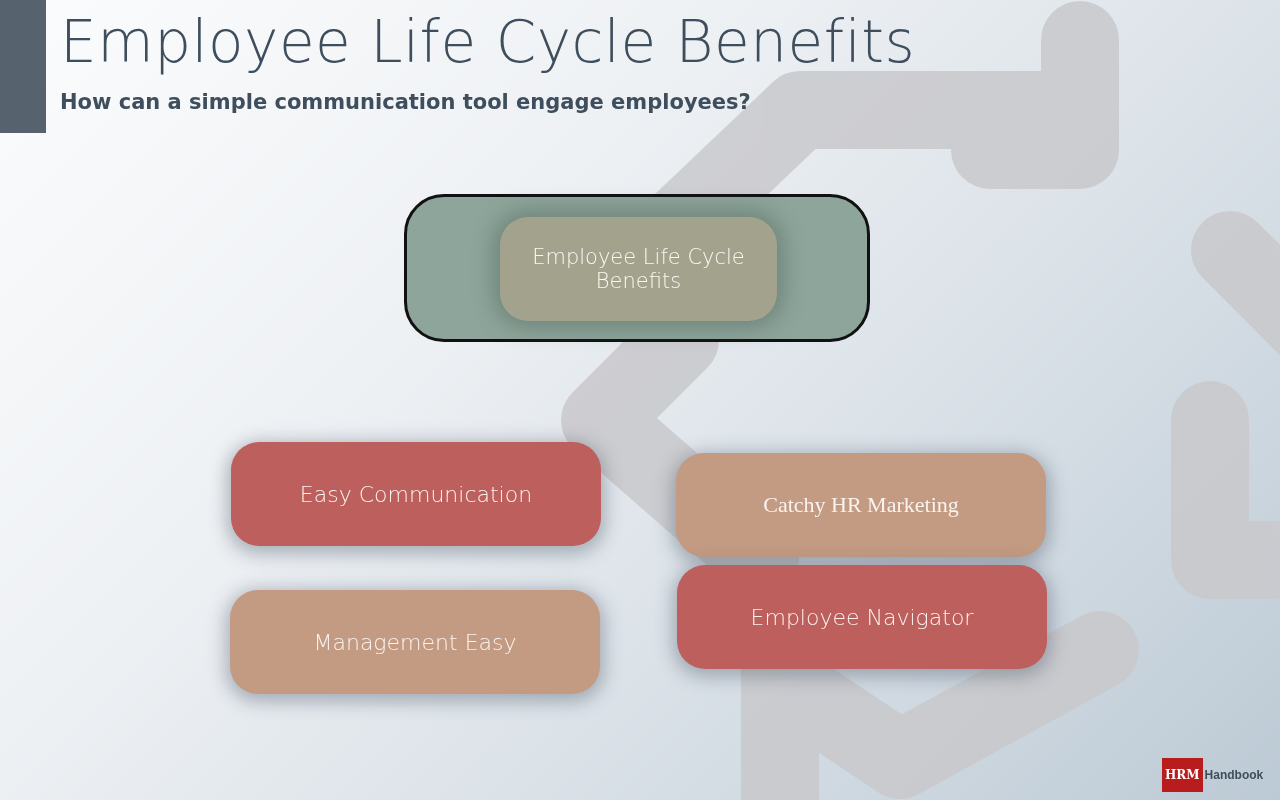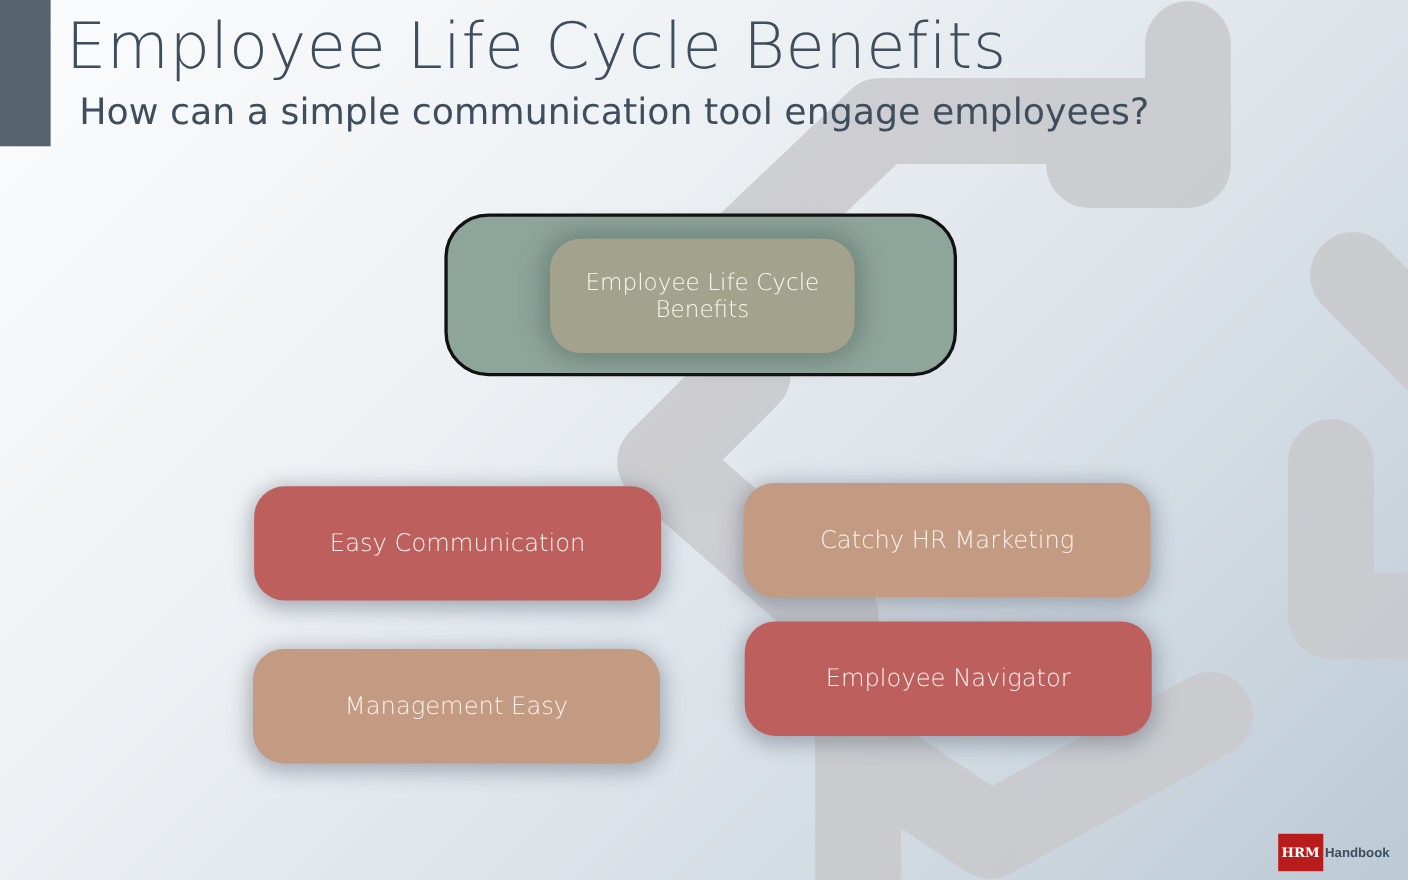--- a/index.html
+++ b/index.html
@@ -32,26 +32,25 @@
       font-size: 58px;
       font-weight: 300;
       color: #3e4e5c;
       letter-spacing: 0.5px;
       white-space: nowrap;
       line-height: 76px;
     }
     .subtitle {
       position: absolute;
       left: 60px; top: 80px;
-      font-size: 33px;
-      font-weight: 400;
+      font-size: 21px;
+      font-weight: 700;
       color: #3e4e5c;
       white-space: nowrap;
       line-height: 44px;
-      margin-left: 12px;
     }
     .root-frame {
       position: absolute;
       left: 404px; top: 194px;
       width: 466px; height: 148px;
       box-sizing: border-box;
       border: 3px solid #111;
       border-radius: 40px;
       background: #8ea59b;
     }
@@ -136,21 +135,21 @@
 <div class="subtitle">How can a simple communication tool engage employees?</div>
 
 <div class="root-frame"></div>
 <div class="root-node">
   <span style="display:block;width:240px;">Employee Life Cycle Benefits</span>
 </div>
 
 <div class="node red" style="left:231px; top:442px;">
   <span>Easy Communication</span>
 </div>
-<div class="node tan" style="left:676px; top:439px;">
+<div class="node tan" style="left:676px; top:453px;font-family:Liberation Serif, serif;">
   <span>Catchy HR Marketing</span>
 </div>
 <div class="node tan" style="left:230px; top:590px;">
   <span>Management Easy</span>
 </div>
 <div class="node red" style="left:677px; top:565px;">
   <span>Employee Navigator</span>
 </div>
 
 <div class="logo">

